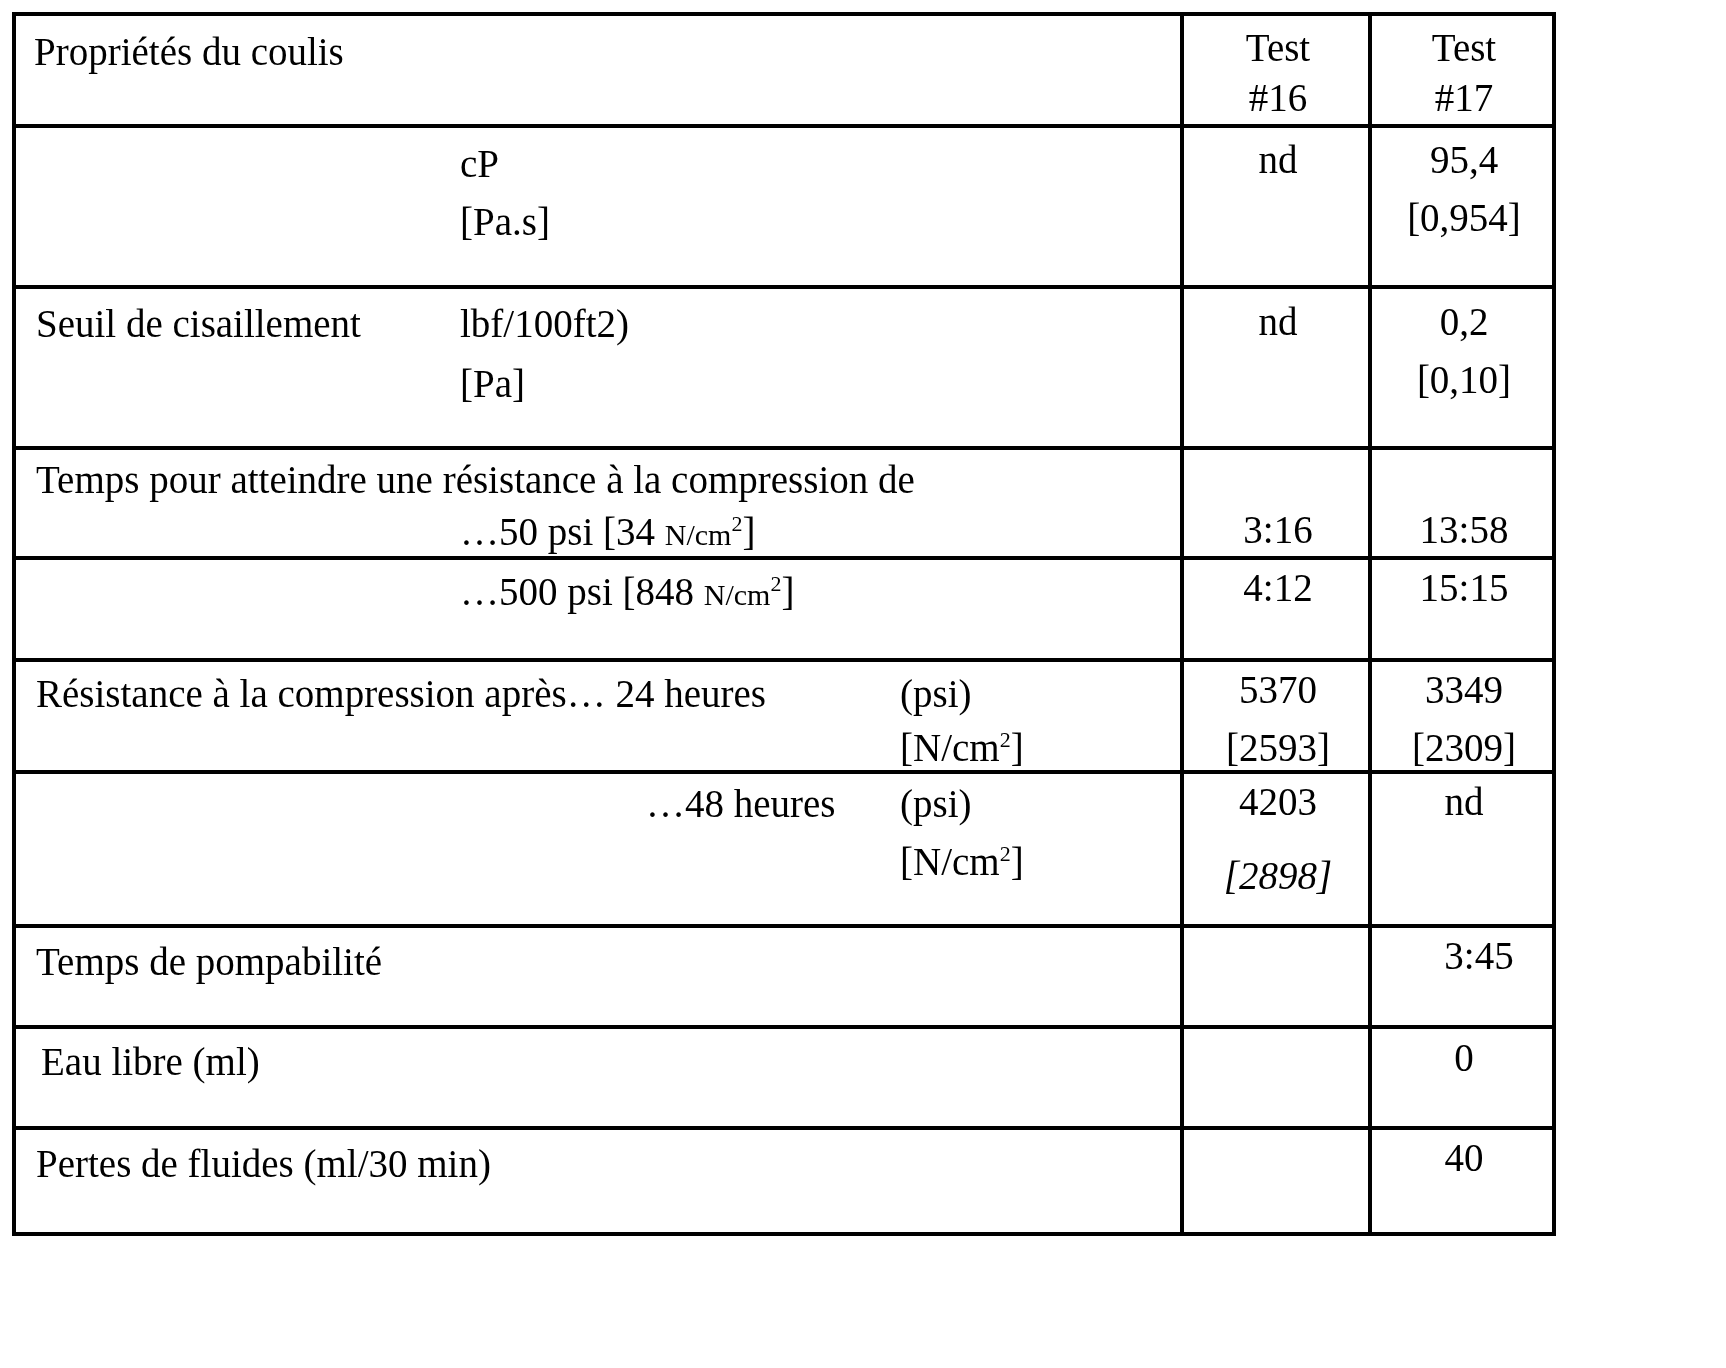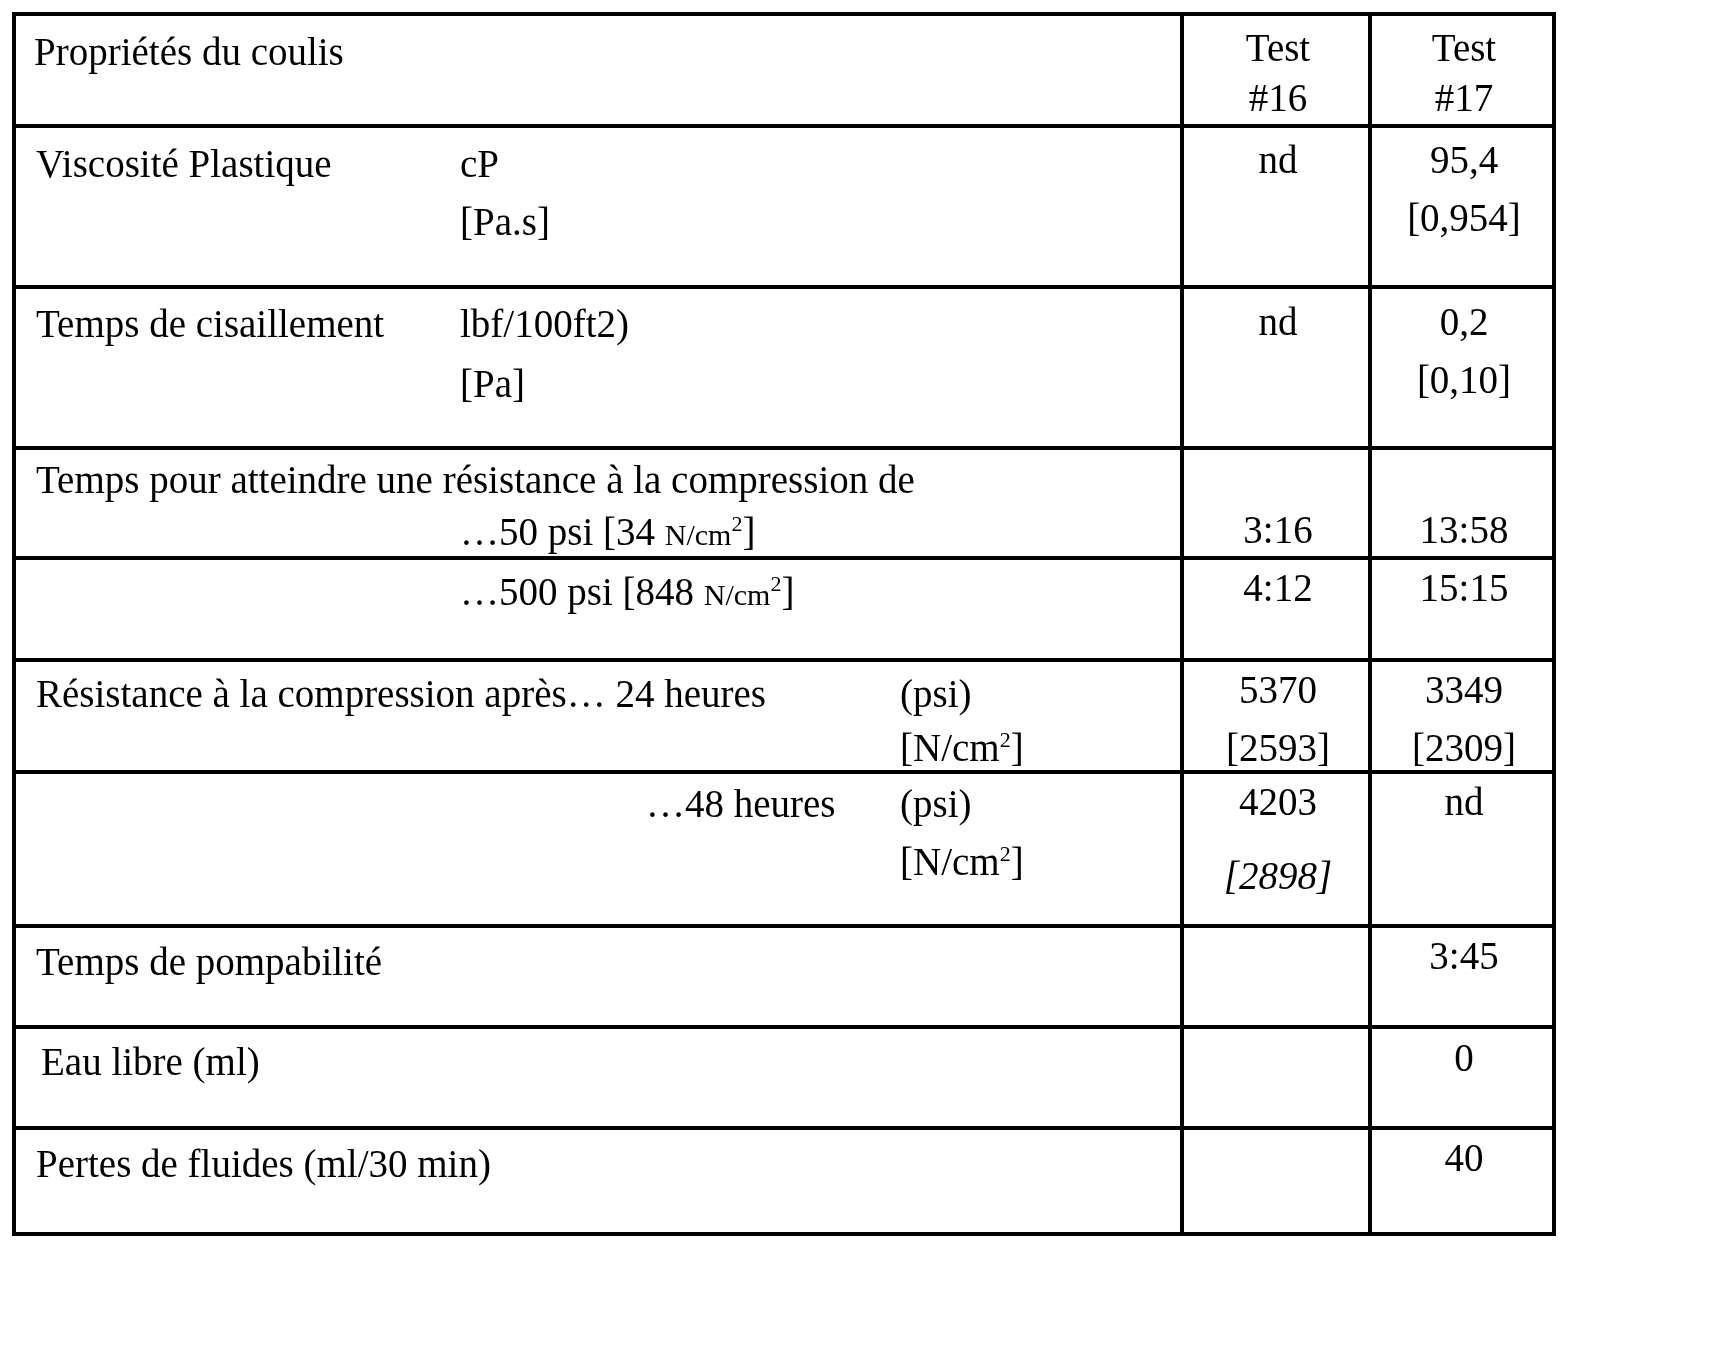--- a/index.html
+++ b/index.html
@@ -32,28 +32,27 @@
   <div class="hline" style="left:0;right:0;top:908px;"></div>
   <div class="hline" style="left:0;right:0;top:1009px;"></div>
   <div class="hline" style="left:0;right:0;top:1110px;"></div>
 
   <div class="t" style="left:18px;top:14px;">Propriétés du coulis</div>
   <div class="t c16" style="top:10px;">Test</div>
   <div class="t c16" style="top:60px;">#16</div>
   <div class="t c17" style="top:10px;">Test</div>
   <div class="t c17" style="top:60px;">#17</div>
 
-  <div class="t" style="left:20px;top:126px;">Viscosité Plastique</div>
   <div class="t" style="left:444px;top:126px;">cP</div>
   <div class="t" style="left:444px;top:184px;">[Pa.s]</div>
   <div class="t c16" style="top:122px;">nd</div>
   <div class="t c17" style="top:122px;text-align:center;">95,4</div>
   <div class="t c17" style="top:180px;">[0,954]</div>
 
-  <div class="t" style="left:20px;top:286px;">Temps de cisaillement</div>
+  <div class="t" style="left:20px;top:286px;">Seuil de cisaillement</div>
   <div class="t" style="left:444px;top:286px;">lbf/100ft2)</div>
   <div class="t" style="left:444px;top:346px;">[Pa]</div>
   <div class="t c16" style="top:284px;">nd</div>
   <div class="t c17" style="top:284px;">0,2</div>
   <div class="t c17" style="top:342px;">[0,10]</div>
 
   <div class="t" style="left:20px;top:442px;">Temps pour atteindre une résistance à la compression de</div>
   <div class="t" style="left:444px;top:494px;">
     <span>…50 psi [34 </span><span class="small">N/cm</span><sup>2</sup><span>]</span>
   </div>
@@ -80,21 +79,21 @@
   <div class="t" style="left:884px;top:766px;">(psi)</div>
   <div class="t" style="left:884px;top:824px;">
     <span>[N/cm</span><sup>2</sup><span>]</span>
   </div>
   <div class="t c16" style="top:764px;">4203</div>
   <div class="t c16" style="top:838px;font-style:italic;">[2898]</div>
   <div class="t c17" style="top:764px;">nd</div>
 
   <div class="t" style="left:20px;top:924px;">Temps de  pompabilité</div>
   <div class="t c16" style="top:918px;"></div>
-  <div class="t c17" style="top:918px;">3:45</div>
+  <div class="t c17" style="top:918px;padding-left:15px;">3:45</div>
 
   <div class="t" style="left:25px;top:1024px;">Eau libre (ml)</div>
   <div class="t c16" style="top:1020px;"></div>
   <div class="t c17" style="top:1020px;">0</div>
 
   <div class="t" style="left:20px;top:1126px;">Pertes de fluides (ml/30 min)</div>
   <div class="t c16" style="top:1120px;"></div>
   <div class="t c17" style="top:1120px;">40</div>
 
 </div>

